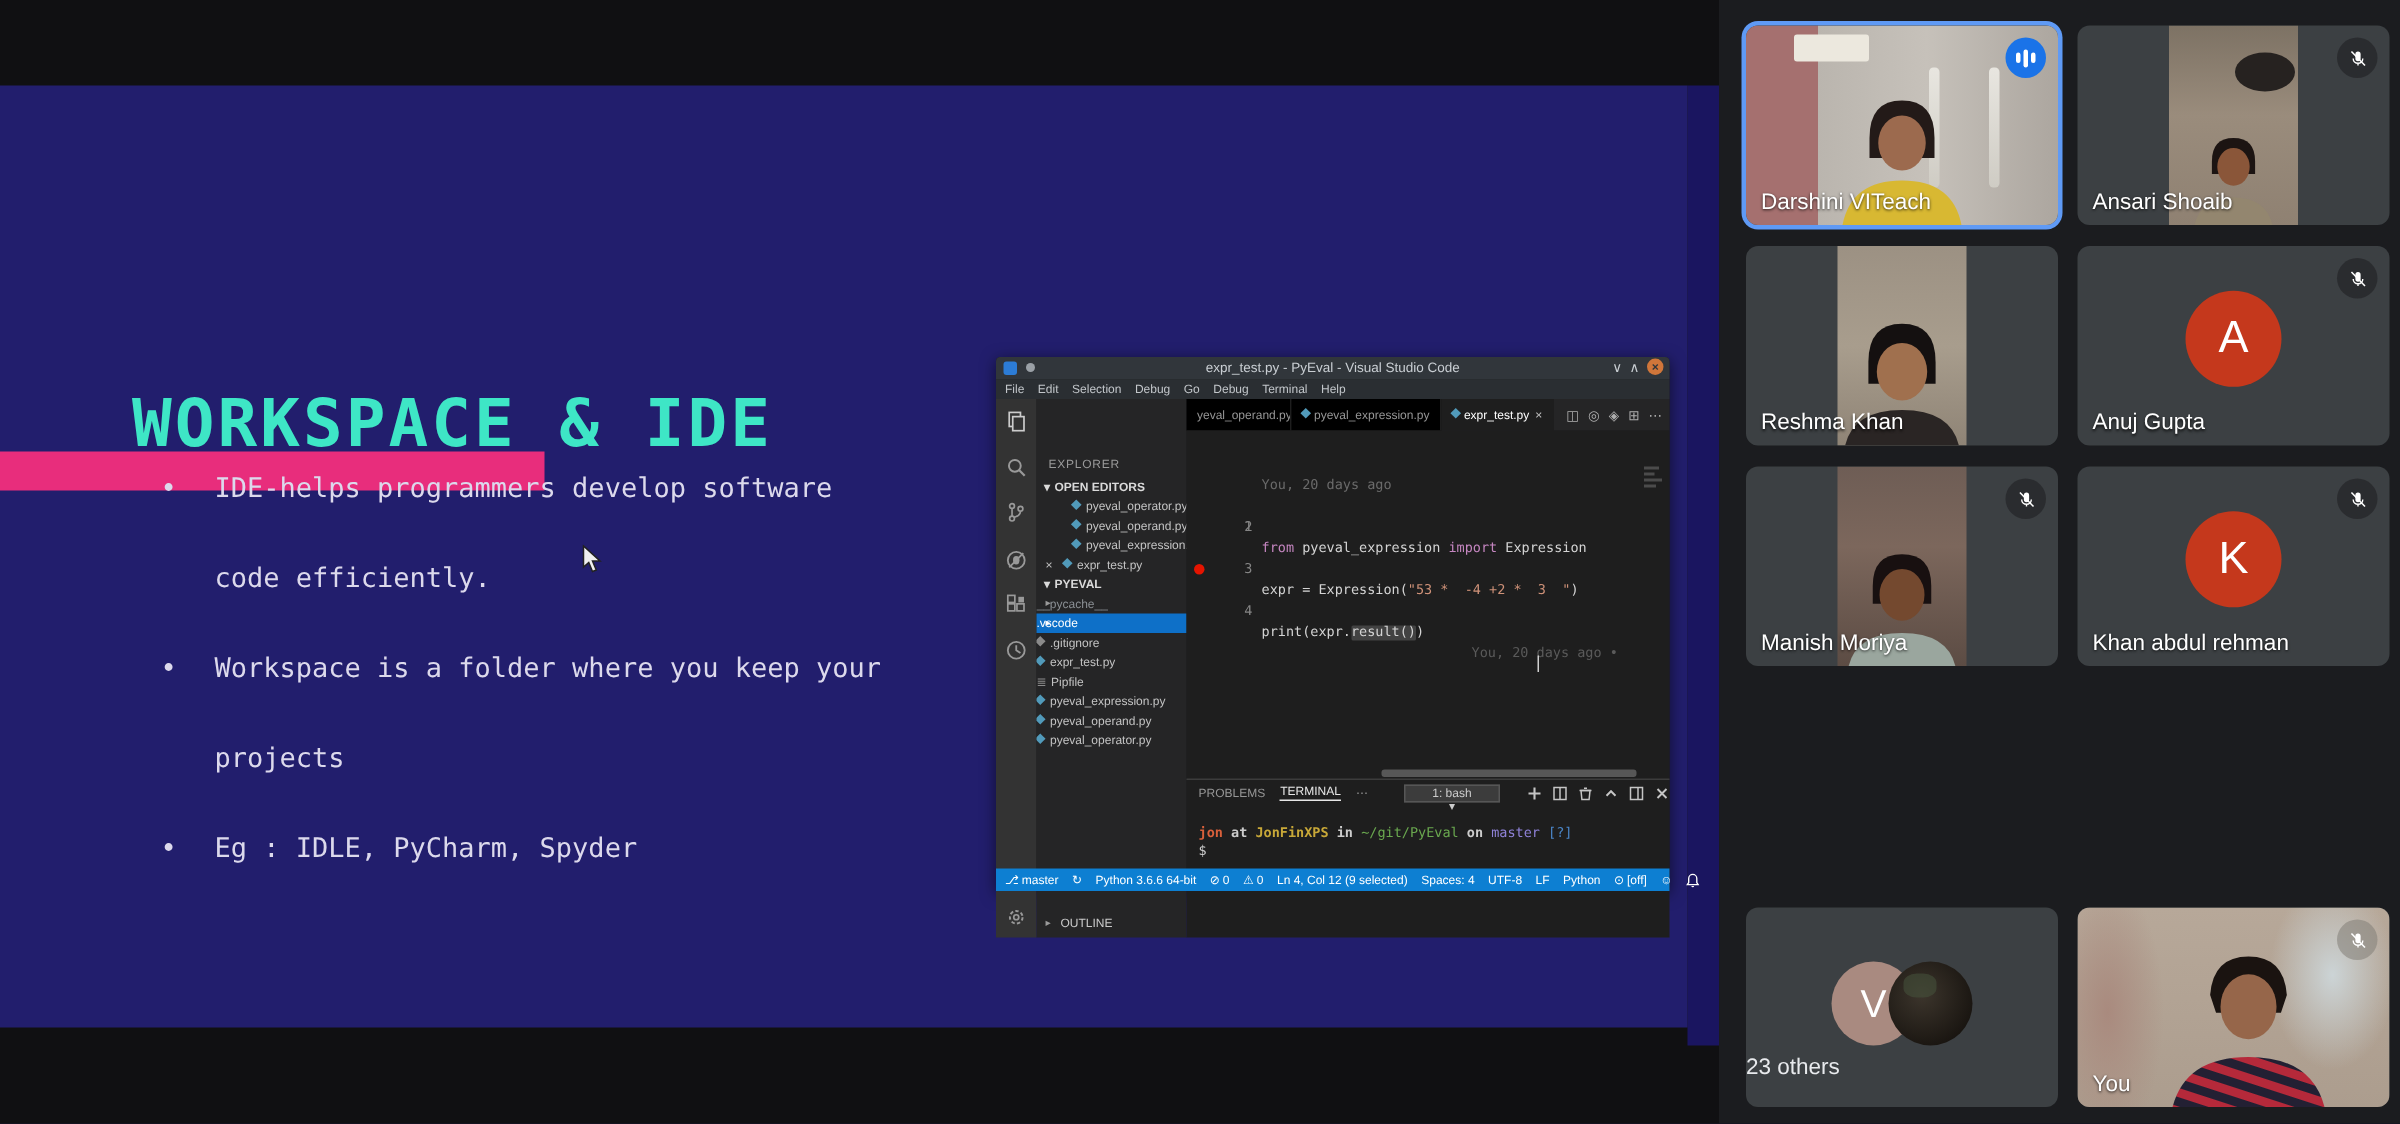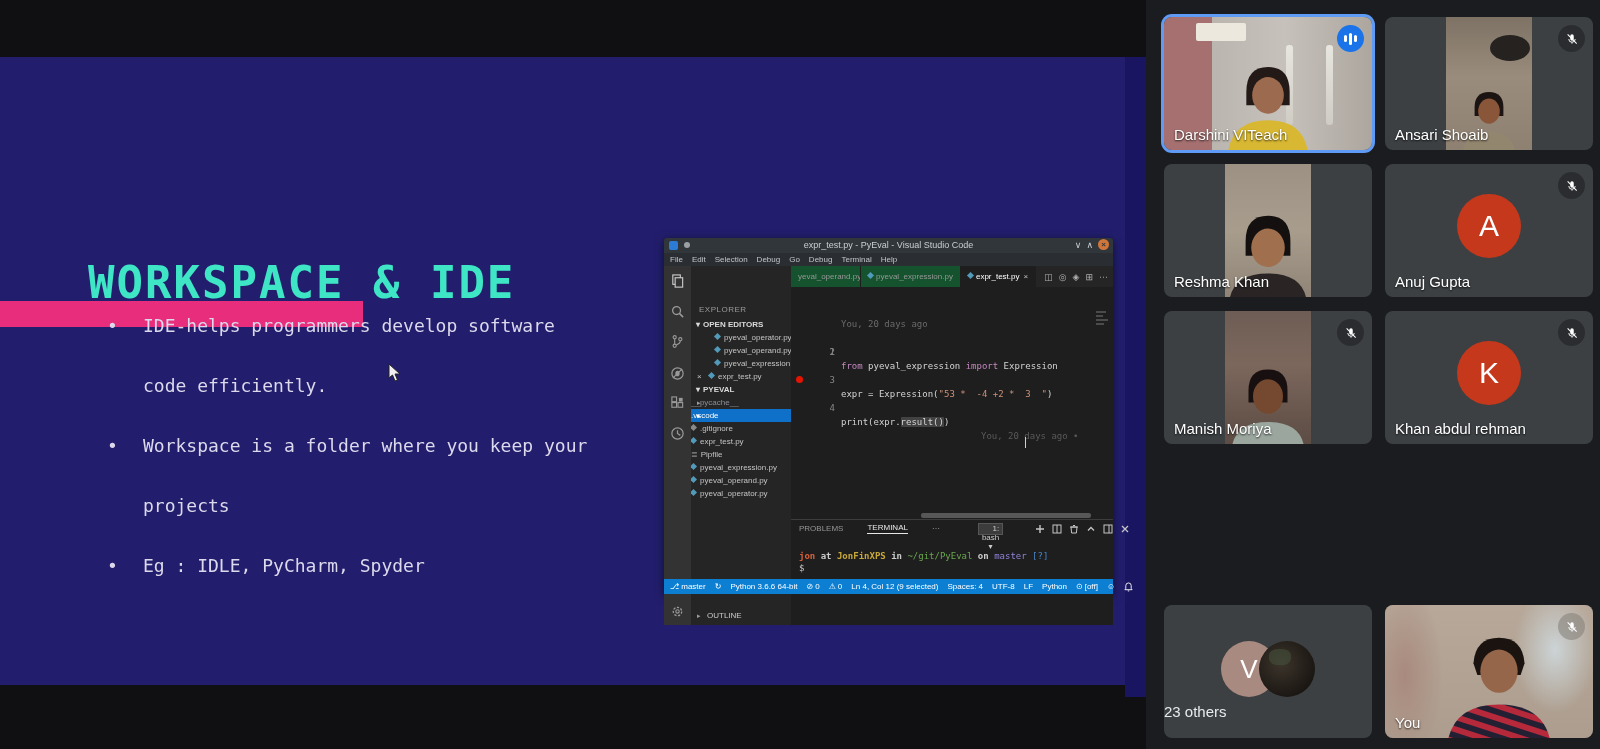--- a/index.html
+++ b/index.html
@@ -44,21 +44,21 @@
   .diamond { display:inline-block; width:5px; height:5px; background:#519aba; transform:rotate(45deg); margin-right:4px; vertical-align:1px; }
   .diamond.grey { background:#8a8a8a; }
   .oe-close { position:absolute; left:6px; color:#c3c3c3; }
   .pip-ic { display:inline-block; color:#8a8a8a; margin-right:3px; }
   .sb-outline { position:absolute; left:0; bottom:3px; width:100%; height:13px; line-height:13px; padding-left:16px; color:#cacaca; }
   .sb-outline .chev { position:absolute; left:6px; color:#9a9a9a; font-size:7px; }
   .dim { color:#8a8f94; }
 
   .vs-editor-col { position:absolute; left:127px; top:28px; width:322px; height:359px; }
   .vs-tabs { position:absolute; left:0; top:0; width:100%; height:21px; background:#252526; display:flex; }
-  .vs-tab { height:21px; line-height:21px; padding:0 7px; background:#14532d; color:#969696; font-size:8px; border-right:1px solid #1e1e1e; white-space:nowrap; overflow:hidden; }
+  .vs-tab { height:21px; line-height:21px; padding:0 7px; background:#000000; color:#969696; font-size:8px; border-right:1px solid #1e1e1e; white-space:nowrap; overflow:hidden; }
   .vs-tab.active { background:#1e1e1e; color:#ffffff; }
   .vs-tab .diamond { margin-right:3px; }
   .tab-close { margin-left:4px; color:#c5c5c5; }
   .tab-actions { margin-left:auto; display:flex; gap:6px; align-items:center; padding-right:5px; color:#aeaeae; font-size:9px; }
 
   .vs-editor { position:absolute; left:0; top:21px; width:100%; height:225px; background:#1e1e1e; font-family:"DejaVu Sans Mono", monospace; font-size:9px; color:#d4d4d4; }
   .code-area { position:absolute; left:0; top:30px; width:100%; }
   .code-row { position:relative; height:14px; line-height:14px; white-space:pre; }
   .gutter { position:absolute; left:0; width:44px; text-align:right; color:#858585; }
   .ctext { position:absolute; left:50px; }
@@ -68,21 +68,21 @@
   .selbox { background:rgba(120,120,120,.40); border-radius:1px; }
   .bp { position:absolute; left:5px; top:3px; width:7px; height:7px; border-radius:50%; background:#e51400; }
   .inline-ann { position:absolute; left:190px; color:#5a5a5a; }
   .caret { position:absolute; left:234px; top:150px; width:1px; height:11px; background:#cfcfcf; }
   .minimap { position:absolute; right:3px; top:24px; width:14px; height:60px; }
   .minimap i { display:block; height:2px; margin-bottom:2px; background:#4b4b4b; }
   .hscroll { position:absolute; left:0; top:246px; width:100%; height:7px; background:#1e1e1e; }
   .hscroll i { position:absolute; left:130px; top:1px; width:170px; height:5px; background:#575757; border-radius:2px; }
 
   .vs-panel { position:absolute; left:0; top:253px; width:100%; height:106px; background:#1e1e1e; border-top:1px solid #3c3c3c; }
-  .panel-head { position:absolute; left:0; top:0; width:100%; height:17px; display:flex; align-items:center; gap:24px; padding-left:8px; font-size:8px; color:#969696;text-align:right; }
+  .panel-head { position:absolute; left:0; top:0; width:100%; height:17px; display:flex; align-items:center; gap:10px; padding-left:8px; font-size:8px; color:#969696;text-align:right; }
   .panel-tab.active { color:#e7e7e7; border-bottom:1px solid #e7e7e7; padding-bottom:1px; }
   .shell-select { margin-left:14px; width:80px; height:12px; background:#3c3c3c; border:1px solid #565656; color:#cccccc; font-size:8px; padding:0 3px; display:flex; justify-content:space-between; align-items:center;flex-direction:column; }
   .panel-actions { display:flex; gap:7px; margin-left:8px; align-items:center; }
   .term-body { position:absolute; left:8px; top:30px; font-family:"DejaVu Sans Mono", monospace; font-size:9px; line-height:12px; white-space:pre; color:#cccccc; }
   .t-user{color:#d9603b;font-weight:bold} .t-host{color:#c8a838;font-weight:bold} .t-path{color:#6aa84f} .t-branch{color:#8f82d8} .t-q{color:#4a86c8} .t-b{font-weight:bold}
 
   .vs-statusbar { position:absolute; left:0; bottom:0; width:100%; height:15px; background:#0d7fd2; color:#ffffff; font-size:8px; display:flex; align-items:center; padding:0 6px; gap:9px; white-space:nowrap; }
   .vs-statusbar .right { margin-left:auto; display:flex; gap:9px; align-items:center; }
   .sb-item { display:flex; gap:2px; align-items:center; }
 

